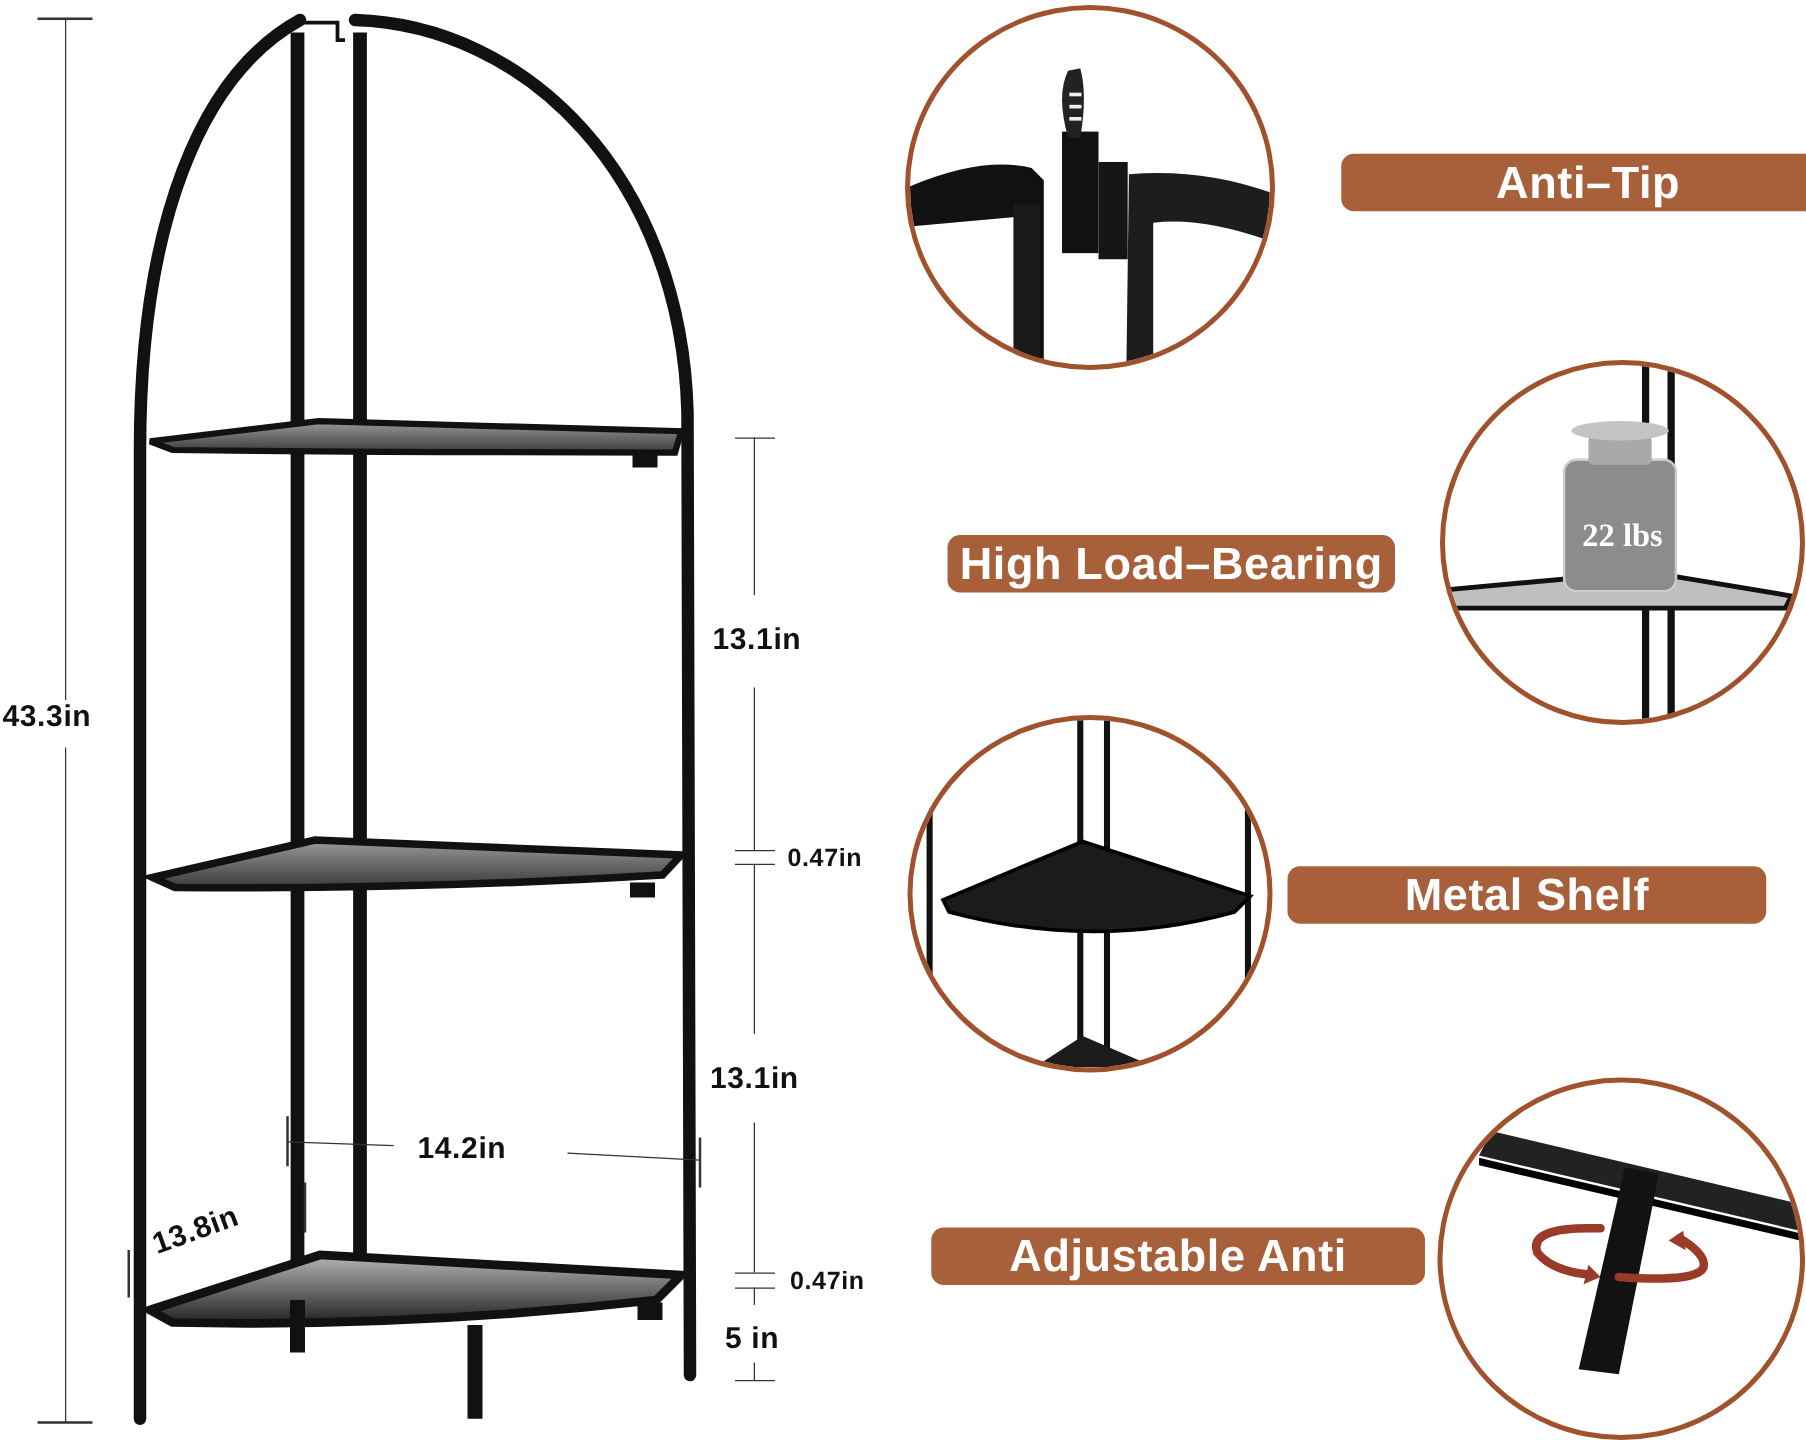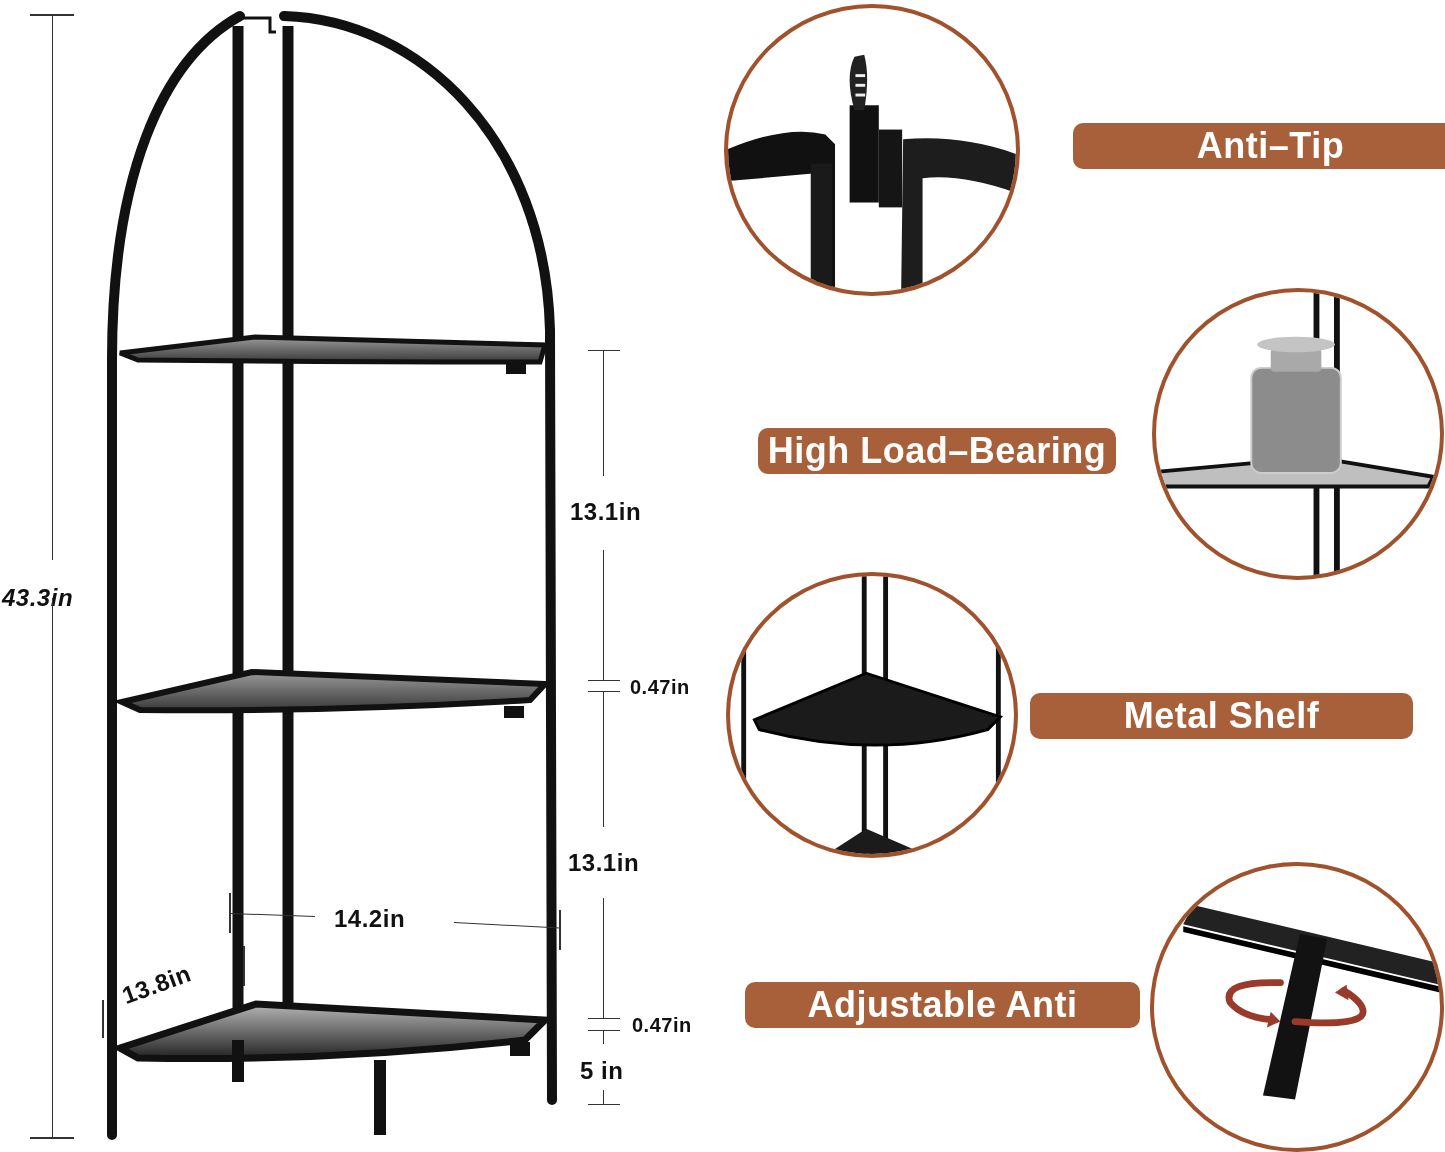--- a/index.html
+++ b/index.html
@@ -46,21 +46,21 @@
 
   <path d="M120 1048 L256 1004 L545 1020 L525 1040 Q330 1062 138 1058 Z" fill="url(#glass2)" stroke="#111" stroke-width="7"></path>
   <rect x="510" y="1042" width="20" height="14" fill="#111"></rect>
 
   <line x1="380" y1="1060" x2="380" y2="1135" stroke="#111" stroke-width="12"></line>
   <line x1="238" y1="1040" x2="238" y2="1082" stroke="#111" stroke-width="12"></line>
 </svg>
 
 <div class="dim-line" style="left:30px;top:14px;width:44px;height:2px;"></div>
 <div class="dim-line" style="left:52px;top:15px;width:1px;height:545px;"></div>
-<div class="dim-label" style="left:2px;top:584px;font-style:italic;">43.3in</div>
+<div class="dim-label" style="left:2px;top:560px;">43.3in</div>
 <div class="dim-line" style="left:52px;top:598px;width:1px;height:540px;"></div>
 <div class="dim-line" style="left:30px;top:1137px;width:44px;height:2px;"></div>
 
 <div class="dim-line" style="left:588px;top:350px;width:32px;height:1px;"></div>
 <div class="dim-line" style="left:603px;top:350px;width:1px;height:126px;"></div>
 <div class="dim-label" style="left:570px;top:498px;">13.1in</div>
 <div class="dim-line" style="left:603px;top:550px;width:1px;height:130px;"></div>
 <div class="dim-line" style="left:588px;top:680px;width:32px;height:1px;"></div>
 <div class="dim-line" style="left:588px;top:691px;width:32px;height:1px;"></div>
 <div class="dim-label" style="left:630px;top:676px;font-size:20px;">0.47in</div>
@@ -103,20 +103,21 @@
 <div class="feature-label" style="left:745px;top:428px;width:358px;margin-left:13px;">High Load–Bearing</div>
 <div class="circle" style="left:1152px;top:288px;width:292px;height:292px;">
   <svg viewBox="0 0 292 292">
     <line x1="165" y1="0" x2="165" y2="292" stroke="#111" stroke-width="6"></line>
     <line x1="186" y1="0" x2="186" y2="292" stroke="#111" stroke-width="6"></line>
     <path d="M0 185 L165 170 L285 190 L280 200 L0 200 Z" fill="#bfbfbf" stroke="#111" stroke-width="4"></path>
     <rect x="98" y="78" width="92" height="108" rx="10" fill="#8c8c8c" stroke="#ccc" stroke-width="2"></rect>
     <rect x="118" y="58" width="52" height="24" rx="4" fill="#a9a9a9"></rect>
     <ellipse cx="144" cy="54" rx="40" ry="8" fill="#c4c4c4"></ellipse>
   </svg>
+  <div class="abs" style="left:0;width:100%;top:122px;text-align:center;color:#fff;font-family:'Liberation Serif',serif;font-weight:bold;font-size:26px;">22 lbs</div>
 </div>
 
 <div class="circle" style="left:726px;top:572px;width:292px;height:286px;">
   <svg viewBox="0 0 292 286">
     <line x1="138" y1="0" x2="138" y2="286" stroke="#111" stroke-width="5"></line>
     <line x1="160" y1="0" x2="160" y2="286" stroke="#111" stroke-width="5"></line>
     <line x1="14" y1="0" x2="14" y2="286" stroke="#111" stroke-width="5"></line>
     <line x1="276" y1="0" x2="276" y2="286" stroke="#111" stroke-width="5"></line>
     <path d="M25 148 L140 100 L278 145 L265 158 Q150 190 30 158 Z" fill="#1b1b1b" stroke="#000" stroke-width="3"></path>
     <path d="M100 286 L140 260 L200 286 Z" fill="#1b1b1b"></path>

